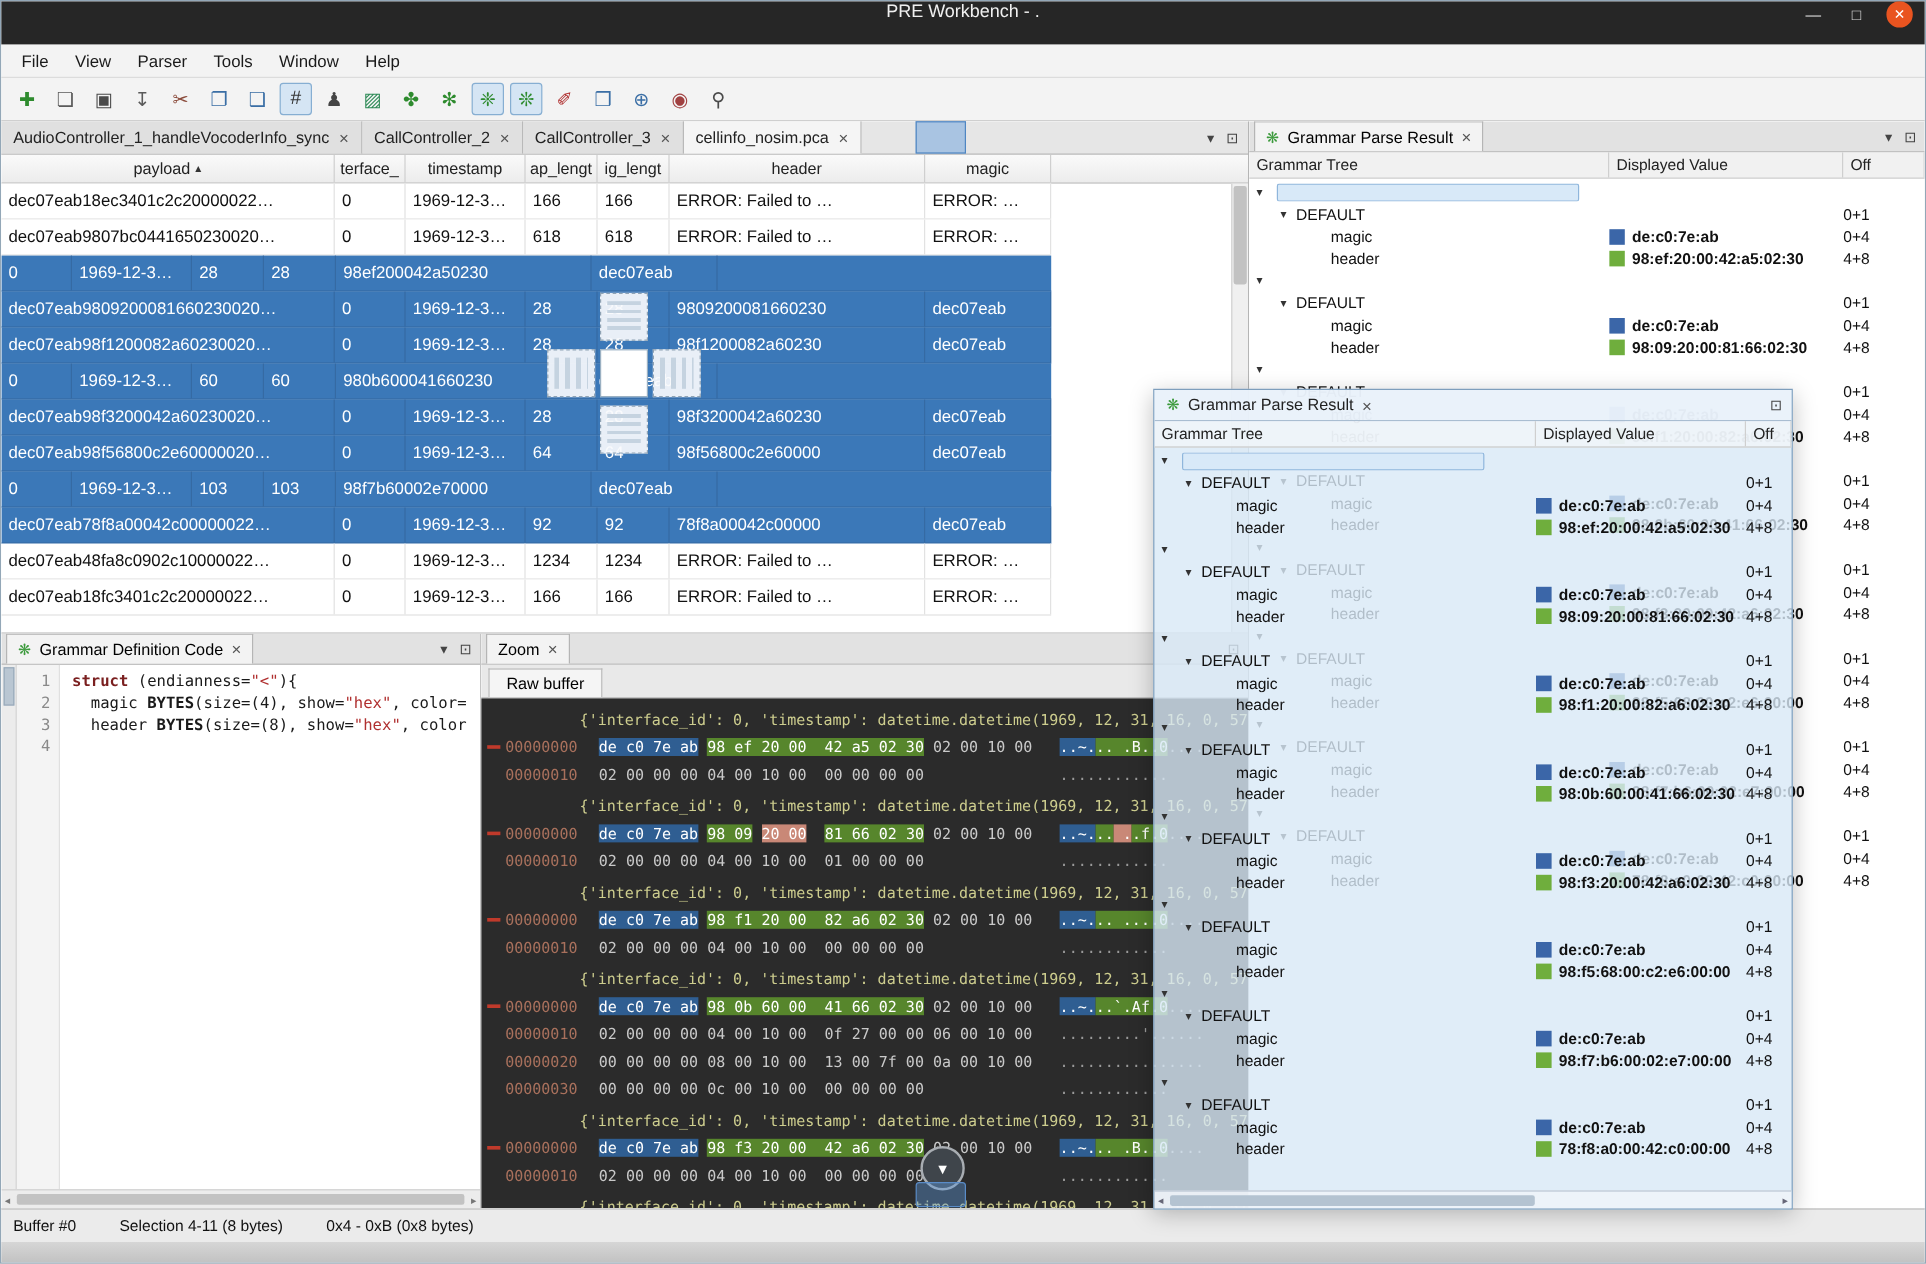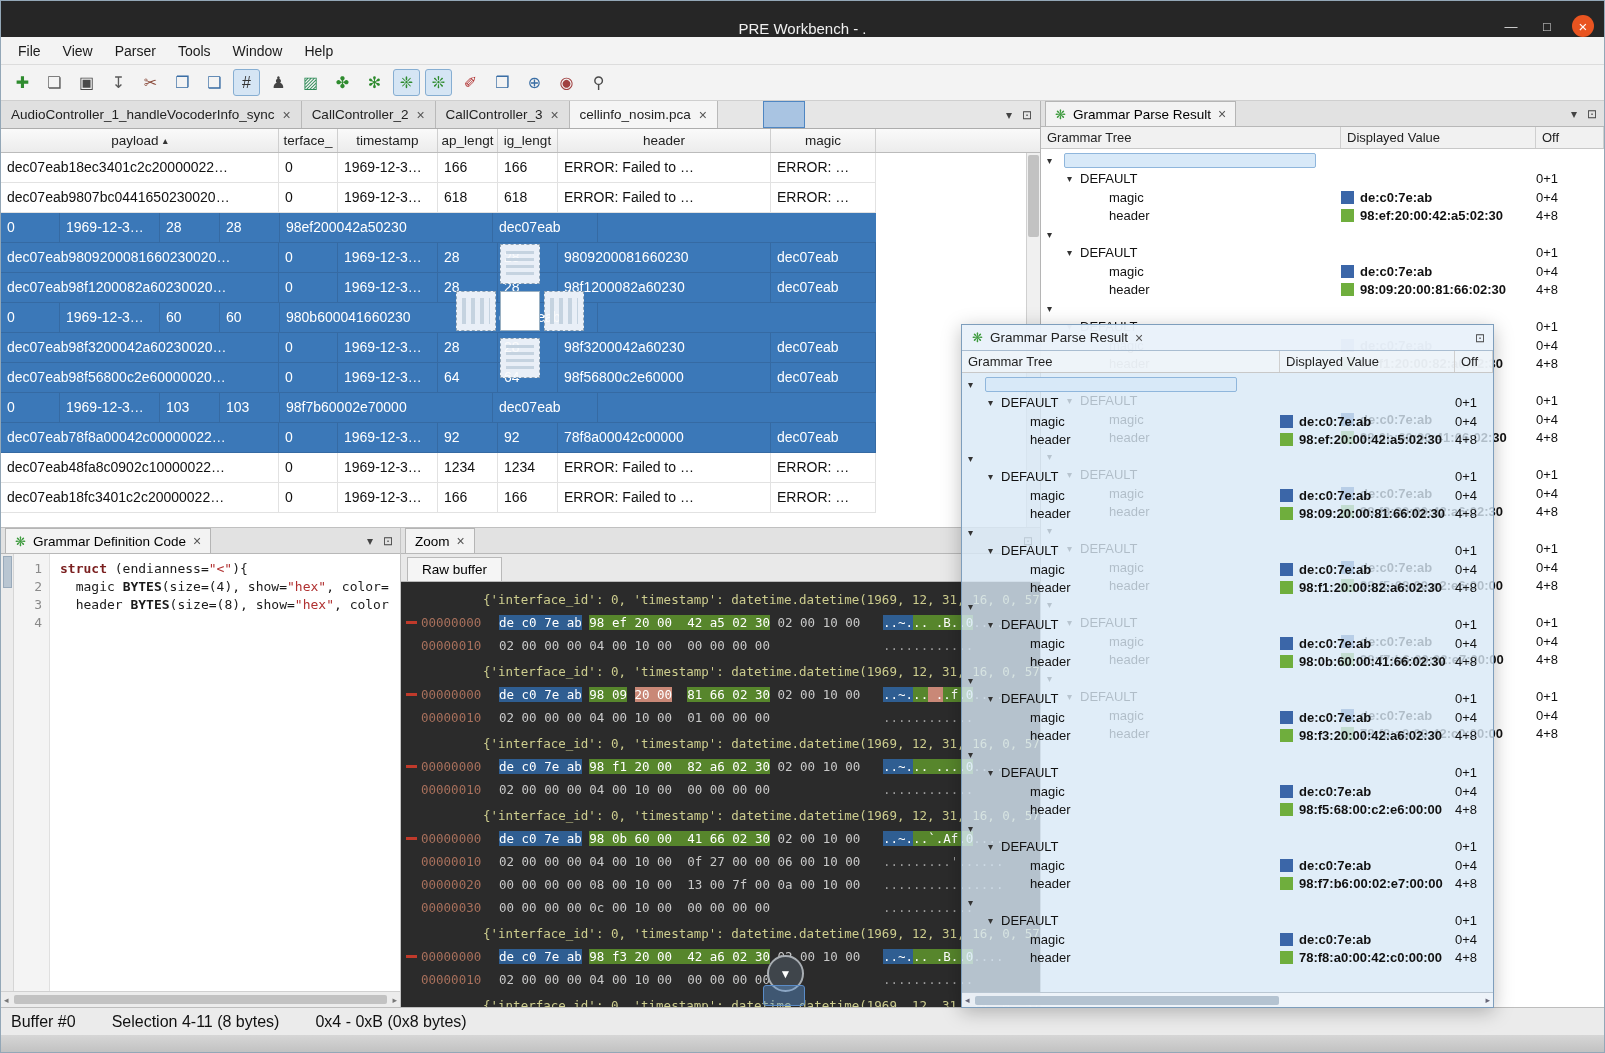--- a/index.html
+++ b/index.html
@@ -1,20 +1,20 @@
 <!DOCTYPE html>
 <html><head>
 <meta charset="utf-8">
 <style>
   html,body{margin:0;padding:0;background:#9aa7b0;font-family:"Liberation Sans",sans-serif;}
   *{box-sizing:border-box;}
   .app{position:relative;width:1605px;height:1053px;border:1px solid #93a7b7;background:#fff;overflow:hidden;display:flex;flex-direction:column;}
 
   
-  .titlebar{height:36px;background:#262626;color:#eee;display:flex;align-items:flex-end;position:relative;flex:0 0 auto;}
+  .titlebar{height:36px;background:#262626;color:#eee;display:flex;align-items:flex-start;position:relative;flex:0 0 auto;}
   .titlebar .title{position:absolute;left:0;right:0;text-align:center;font-size:15px;color:#f0f0f0;}
   .winbtns{margin-left:auto;display:flex;gap:14px;padding-right:10px;z-index:2;}
   .wbtn{width:22px;height:22px;display:flex;align-items:center;justify-content:center;color:#ddd;font-size:13px;}
   .wbtn.close{background:#e95420;border-radius:50%;color:#fff;font-size:15px;}
 
   
   .menubar{height:28px;background:#f3f3f3;display:flex;align-items:center;border-bottom:1px solid #dcdcdc;font-size:14px;color:#1a1a1a;flex:0 0 auto;padding-left:6px;}
   .menu-item{padding:3px 11px;}
   .toolbar{height:36px;background:#f3f3f3;border-bottom:1px solid #cfcfcf;display:flex;align-items:center;padding-left:8px;gap:5px;flex:0 0 auto;}
   .tbtn{width:27px;height:27px;display:flex;align-items:center;justify-content:center;font-size:16px;border:1px solid transparent;border-radius:3px;}
@@ -108,21 +108,21 @@
   .fw-title{height:26px;display:flex;align-items:center;gap:7px;padding:0 8px 0 10px;background:rgba(235,242,250,0.85);border-bottom:1px solid #a9bdd1;font-size:13.5px;color:#222;flex:0 0 auto;}
   .fw-title .pbar-controls{padding-right:0;}
   .flt .pcolhead{background:rgba(241,245,249,0.8);}
   .flt .pc1{width:318px;}.flt .pc2{width:175px;}.flt .pc3{flex:1;}
   .flt .tc-tree{width:318px;}.flt .tc-val{width:175px;}.flt .tc-off{flex:1;}
   .fw-hscroll{height:15px;background:rgba(238,243,248,0.9);border-top:1px solid #b9c6d2;display:flex;align-items:center;font-size:9px;color:#667;padding:0 3px;flex:0 0 auto;}
   .fw-hthumb{height:9px;background:#b4c3d1;border-radius:2px;width:58%;margin:0 5px;}
   .fw-hfill{flex:1;}
 
   
-  .statusbar{height:28px;background:#ebebeb;border-top:1px solid #bdbdbd;display:flex;align-items:center;gap:36px;padding-left:10px;font-size:16px;color:#111;flex:0 0 auto;}
+  .statusbar{height:28px;background:#ebebeb;border-top:1px solid #bdbdbd;display:flex;align-items:center;gap:36px;padding-left:10px;font-size:13px;color:#111;flex:0 0 auto;}
   .footer{height:17px;background:linear-gradient(#d6d6d6,#c2c2c2);flex:0 0 auto;}
 
   
   .guides{position:absolute;left:455px;top:243px;width:130px;height:135px;z-index:50;}
   .gbox{position:absolute;width:40px;height:40px;background:rgba(248,250,252,0.92);border:1px dashed #8fa3b5;}
   .gC{left:44px;top:47px;background:#fff;border:1px solid #9ab0c2;}
   .gN{left:44px;top:0;}
   .gS{left:44px;top:94px;}
   .gW{left:0;top:47px;}
   .gE{left:88px;top:47px;}

